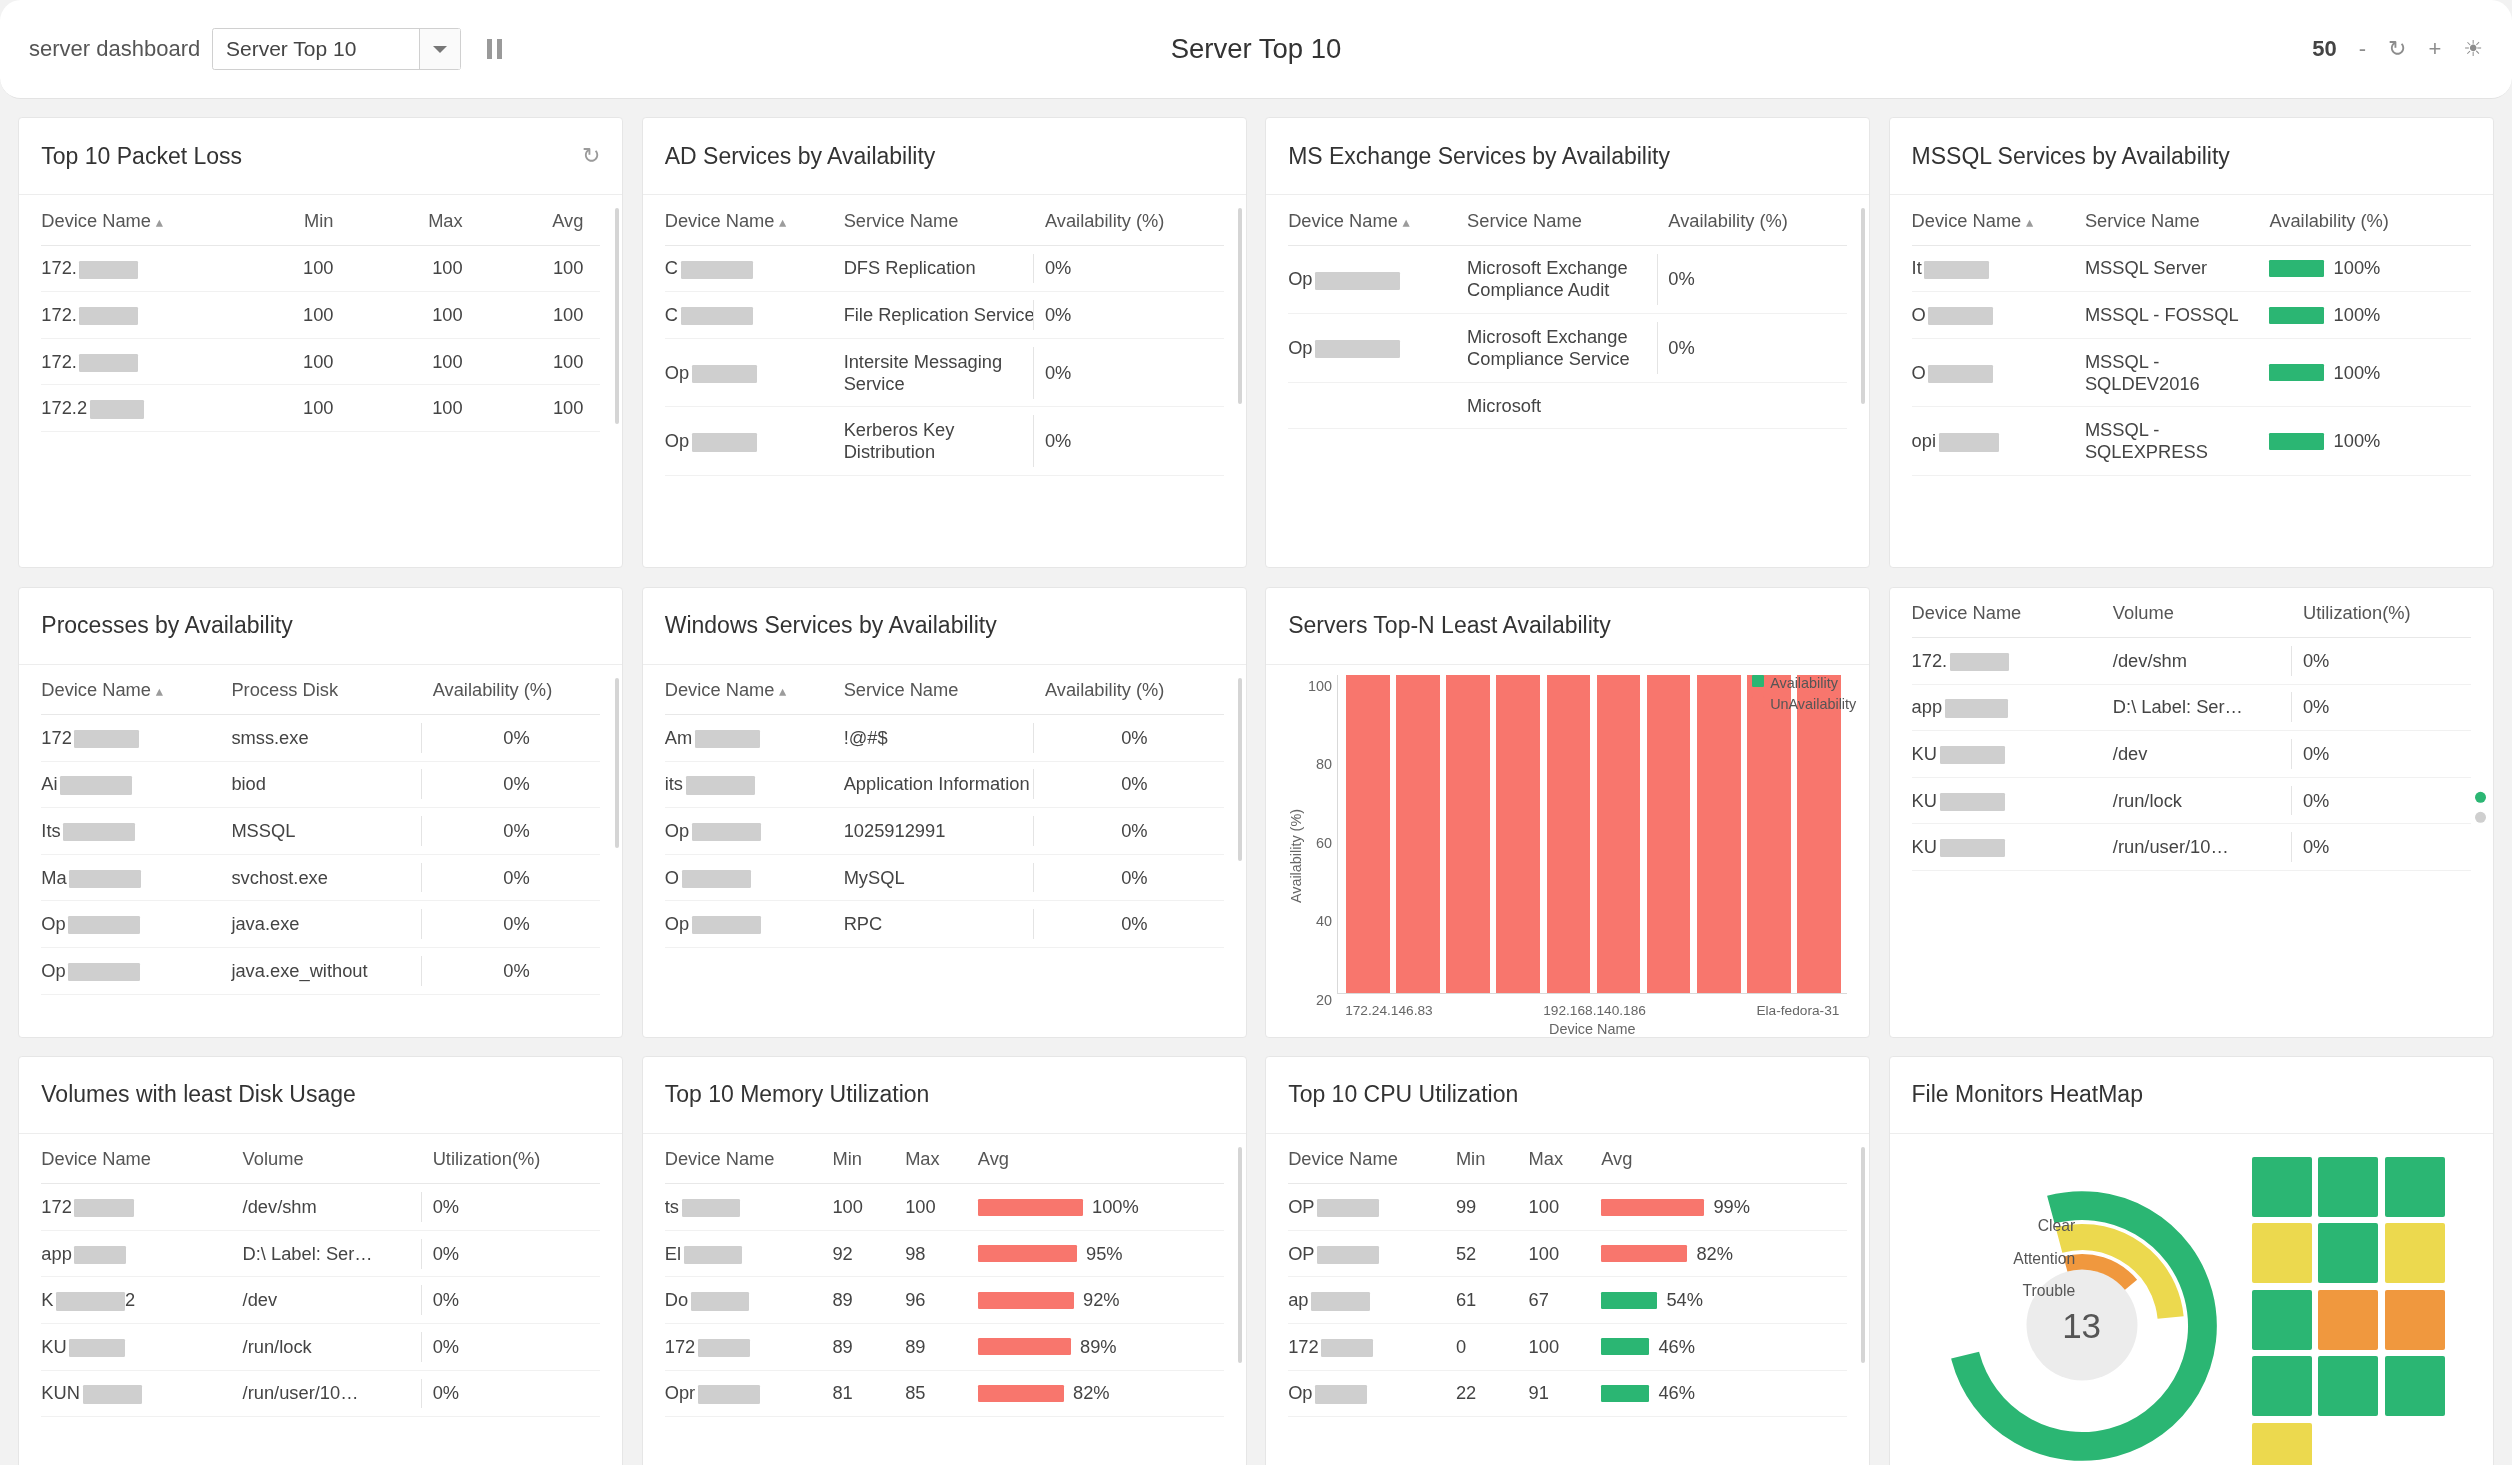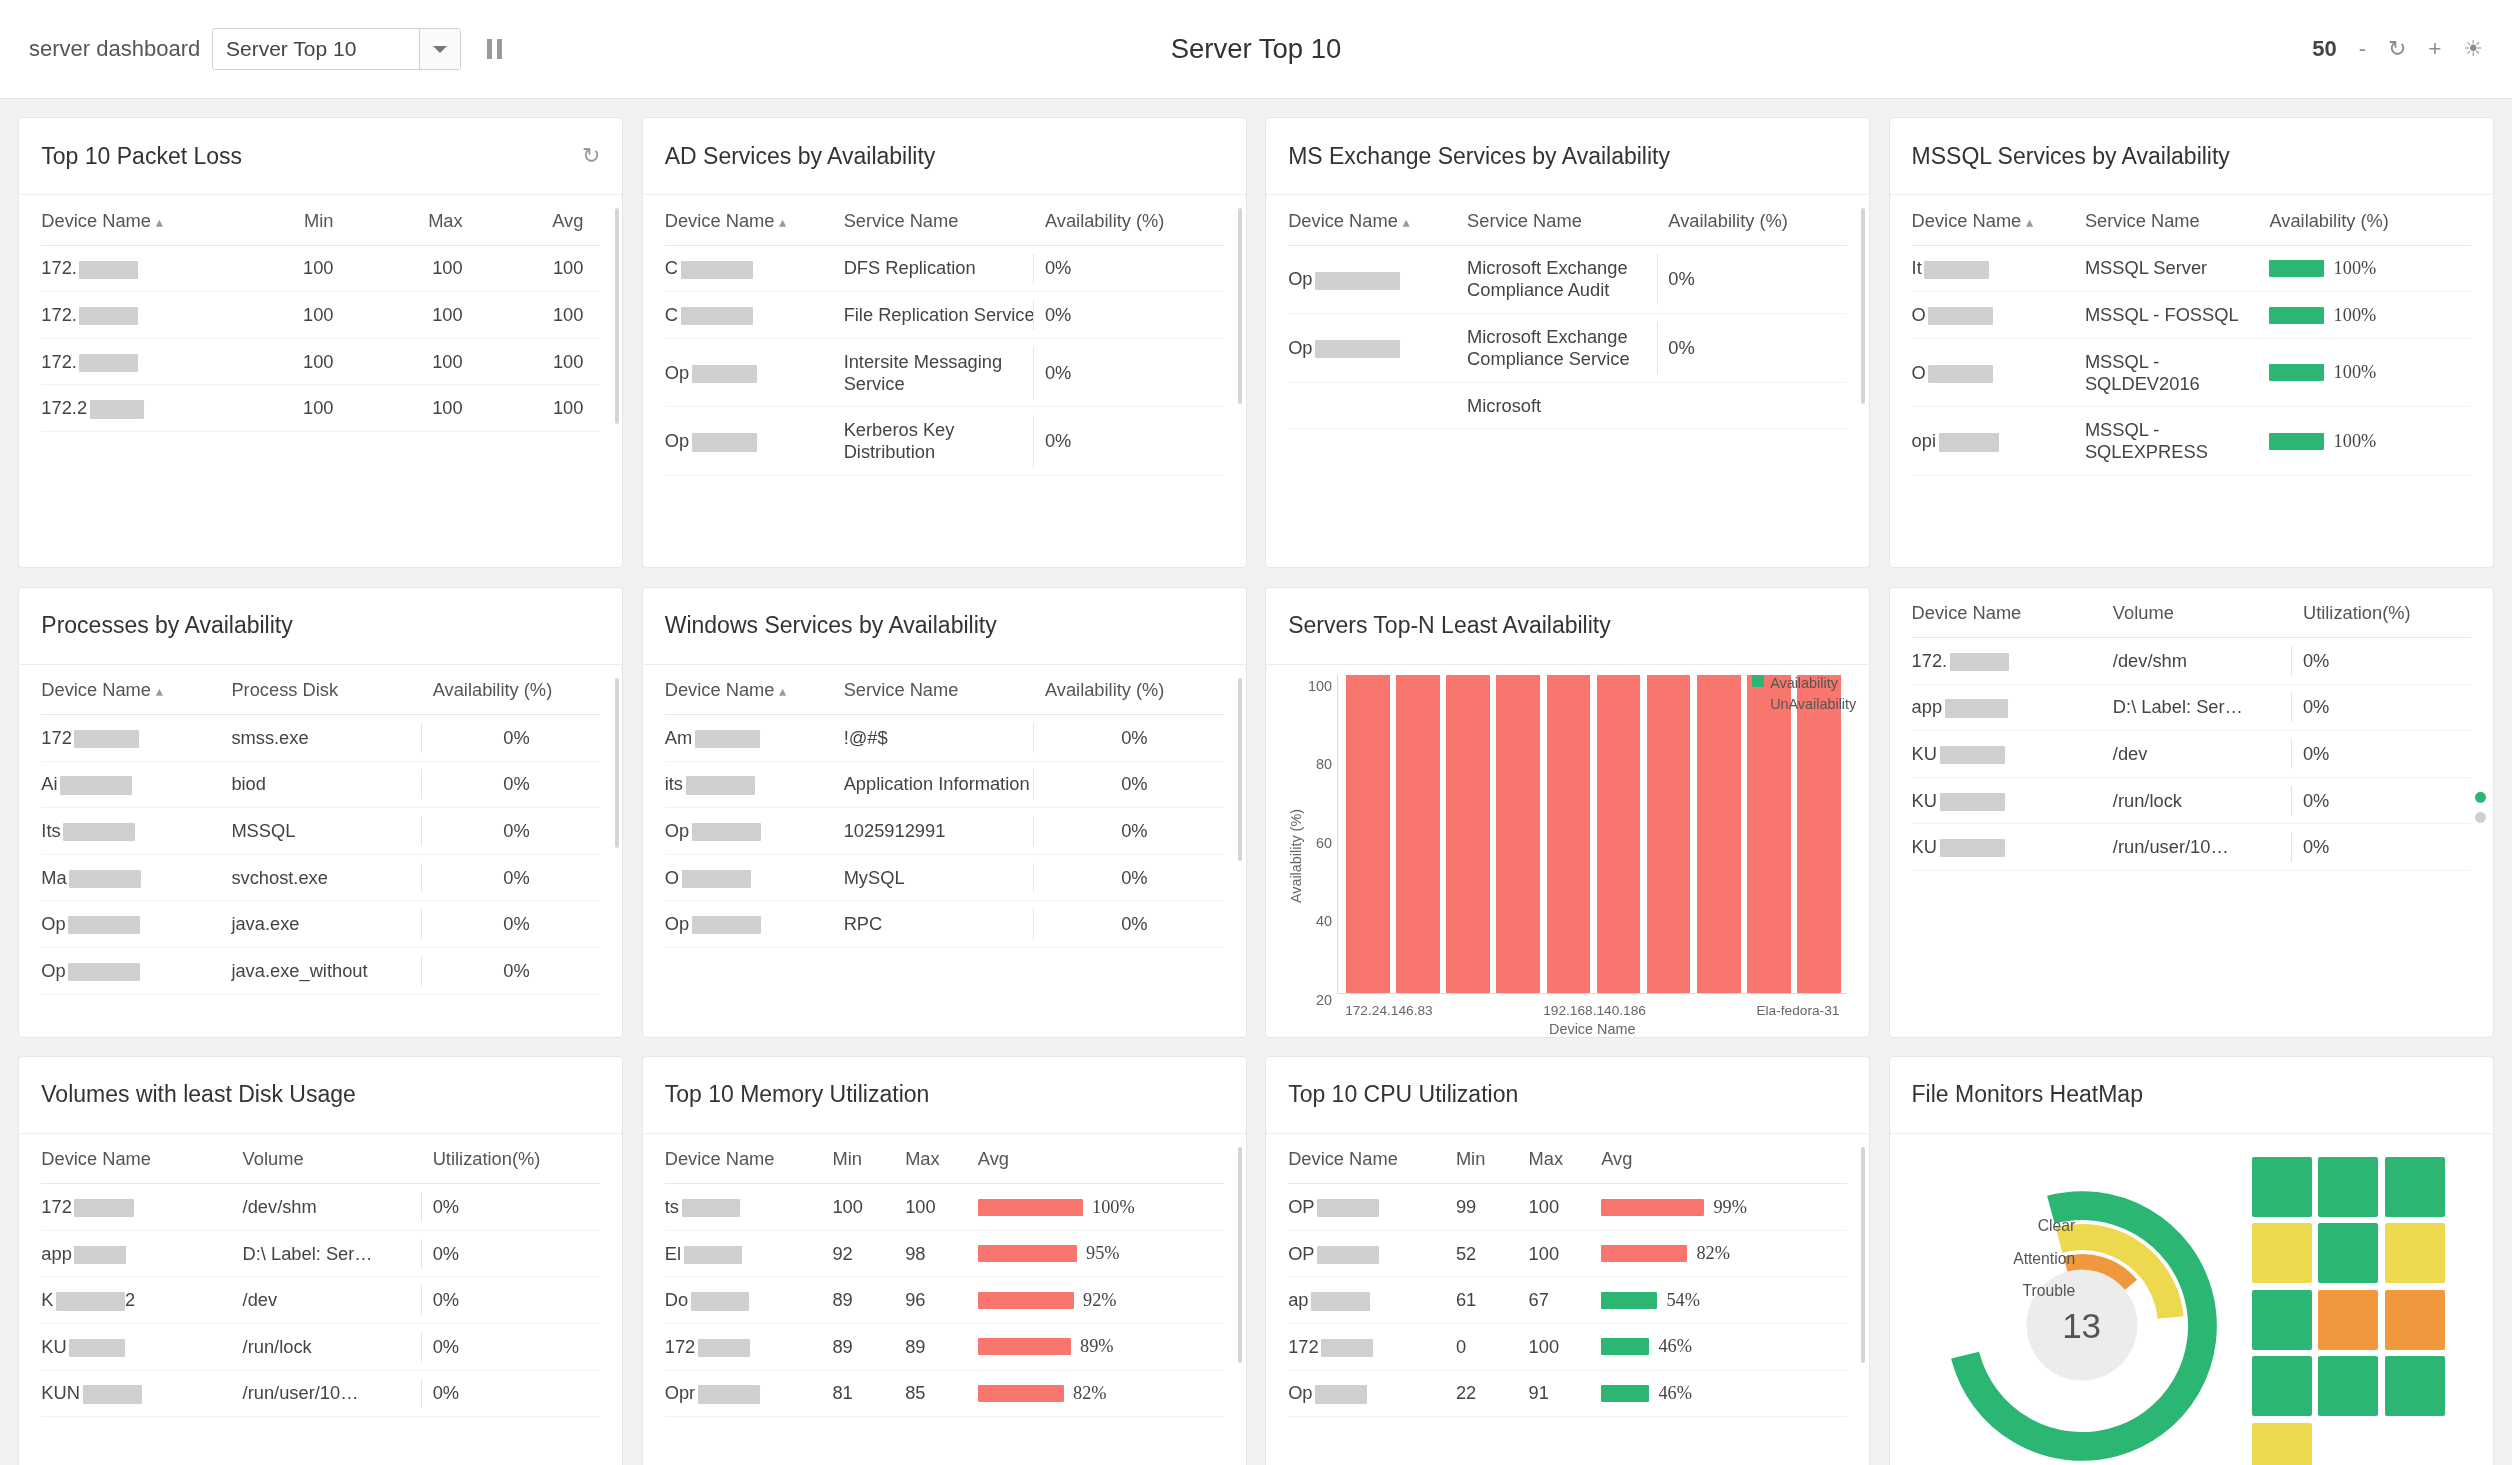--- a/index.html
+++ b/index.html
@@ -13,20 +13,21 @@
 
   
   .topbar {
     height: 99px;
     background: #ffffff;
     border-bottom: 0.7px solid #e3e3e3;
     display: flex;
     align-items: center;
     padding: 0 29px;
     position: relative;
+    border-radius: 21px;
   }
   .tb-left { display: flex; align-items: center; gap: 11.8px; }
   .tb-breadcrumb { font-size: 22px; color: #555; }
   .tb-select {
     width: 249px; height: 42px;
     border: 0.7px solid #d0d0d0; border-radius: 2.6px;
     display: flex; align-items: center;
     background: #fff;
   }
   .tb-select .val { flex: 1; padding: 0 13px; font-size: 21px; color: #444; }
@@ -111,21 +112,21 @@
   .divider-cell::before {
     content: ""; position: absolute; left: -11.8px; top: 7.9px; bottom: 7.9px;
     width: 0.7px; background: #e4e4e4;
   }
   .scroll-thumb {
     position: absolute; right: 3.9px; top: 13px;
     width: 3.9px; height: 196px; border-radius: 2px; background: #d5d5d5;
   }
 
   
-  .bar-wrap { display: flex; align-items: center; gap: 9.2px; font-family: Liberation Serif, serif; }
+  .bar-wrap { display: flex; align-items: center; gap: 9.2px; }
   .bar { height: 17px; border-radius: 1.3px; }
   .bar.red { background: #f8766d; }
   .bar.green { background: #2bb673; }
   .bar-val { font-size: 18.3px; color: #444; }
 
   .pill { display: inline-block; height: 17px; width: 55px; border-radius: 1.3px; background: #2bb673; }
 
   
   .chart-area { display: flex; height: 100%; padding-top: 10.5px; }
   .y-axis-label {

